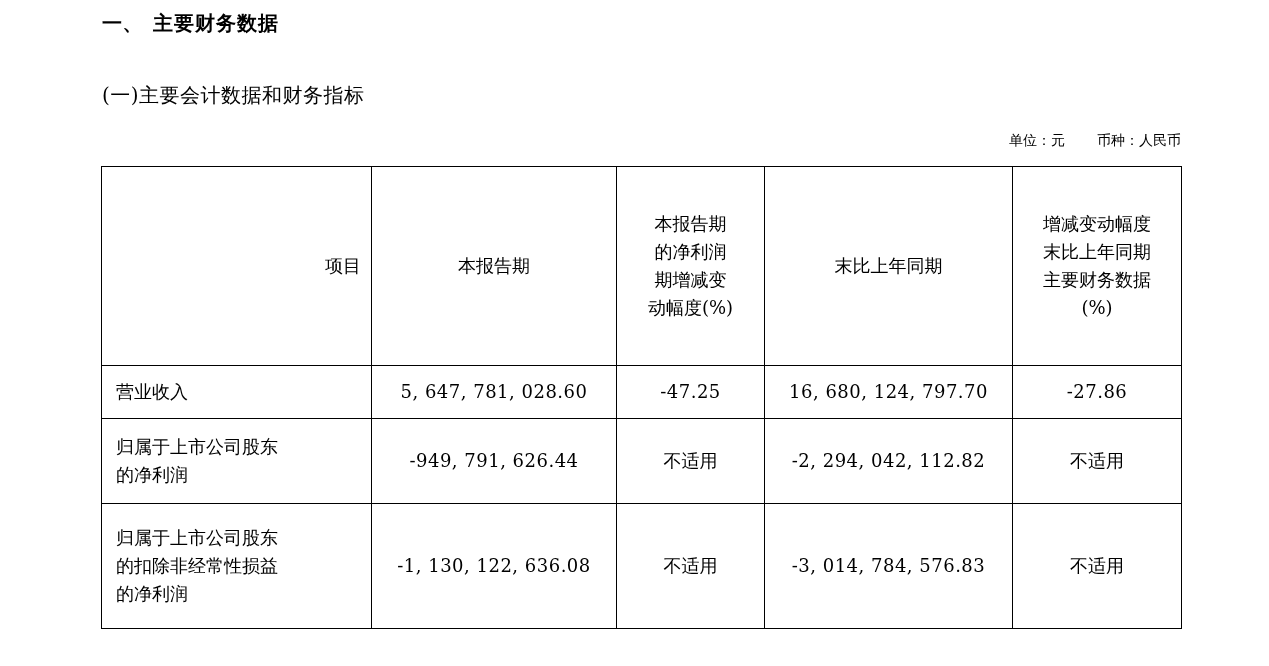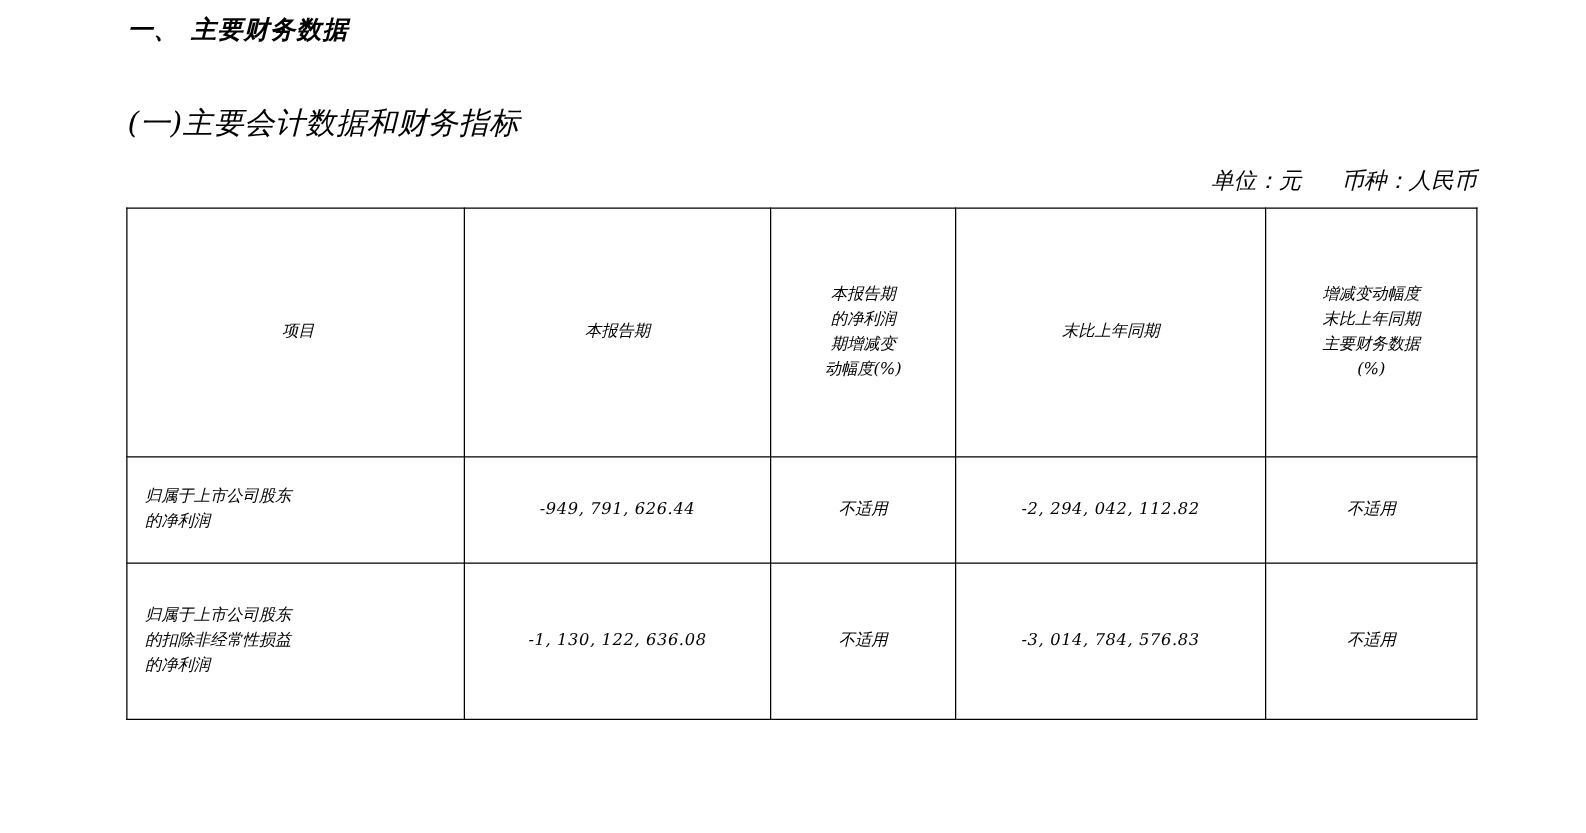--- a/index.html
+++ b/index.html
@@ -14,80 +14,79 @@
     color: #000000;
     position: relative;
     overflow: hidden;
   }
   .page {
     padding: 0;
     width: 1269px;
     height: 666px;
     box-sizing: border-box;
     position: relative;
-    font-style: italic;
   }
   .section-title {
     position: absolute;
     left: 102px;
     top: 10px;
     font-size: 20px;
     font-weight: bold;
     letter-spacing: 1px;
     white-space: nowrap;
   }
   .section-title .num {
     margin-right: 10px;
   }
   .subsection-title {
     position: absolute;
     left: 102px;
     top: 82px;
-    font-size: 24px;
+    font-size: 20px;
     letter-spacing: 0.5px;
     white-space: nowrap;
   }
   .unit-line {
     position: absolute;
     right: 88px;
     top: 132px;
-    font-size: 18px;
+    font-size: 14px;
     white-space: nowrap;
   }
   .unit-line .gap {
     display: inline-block;
     width: 32px;
   }
   table.fin {
     position: absolute;
     left: 101px;
     top: 166px;
     width: 1080px;
     border-collapse: collapse;
     table-layout: fixed;
   }
   table.fin td {
     border: 1px solid #000000;
-    font-size: 13px;
+    font-size: 18px;
     padding: 6px 10px;
     vertical-align: middle;
     line-height: 1.55;
   }
   .col-item   { width: 270px; }
   .col-period { width: 245px; }
   .col-chg1   { width: 148px; }
   .col-ytd    { width: 248px; }
   .col-chg2   { width: 169px; }
 
   .hdr td {
     text-align: center;
     height: 186px;
   }
   .hdr td.left-head {
-    text-align: center;
+    text-align: right;
     padding-left: 14px;
   }
   .cell-center { text-align: center; }
   .cell-left { text-align: left; padding-left: 14px !important; }
   .row-tall td { height: 72px; }
   .row-short td { height: 40px; }
   .row-taller td { height: 112px; }
   .num { font-family: "DejaVu Serif", "Liberation Serif", serif; letter-spacing: 0.5px; }
 </style>
 </head>
@@ -127,20 +126,27 @@
         </td>
         <td>末比上年同期</td>
         <td>
           <div>增减变动幅度</div>
           <div>末比上年同期</div>
           <div>主要财务数据</div>
           <div>(%)</div>
         </td>
       </tr>
 
+      <tr class="row-short">
+        <td class="cell-left">营业收入</td>
+        <td class="cell-center num">5, 647, 781, 028.60</td>
+        <td class="cell-center num">-47.25</td>
+        <td class="cell-center num">16, 680, 124, 797.70</td>
+        <td class="cell-center num">-27.86</td>
+      </tr>
 
       <tr class="row-tall">
         <td class="cell-left">
           <div>归属于上市公司股东</div>
           <div>的净利润</div>
         </td>
         <td class="cell-center num">-949, 791, 626.44</td>
         <td class="cell-center">不适用</td>
         <td class="cell-center num">-2, 294, 042, 112.82</td>
         <td class="cell-center">不适用</td>

